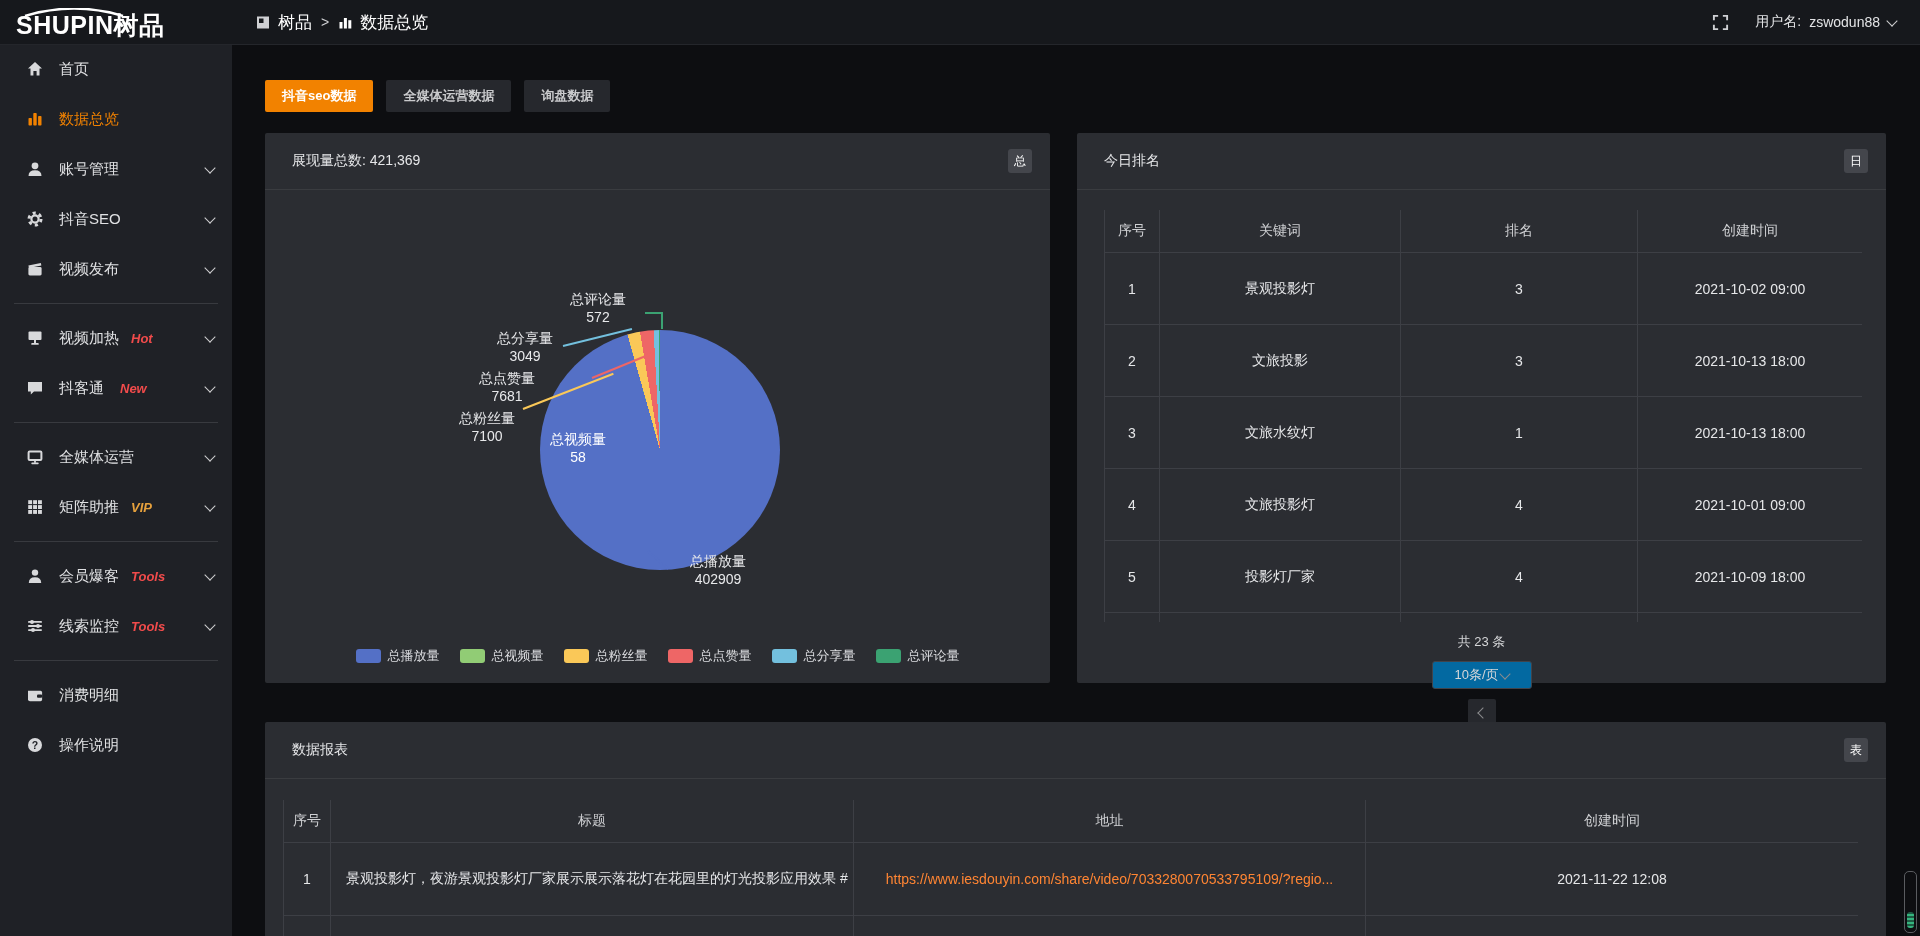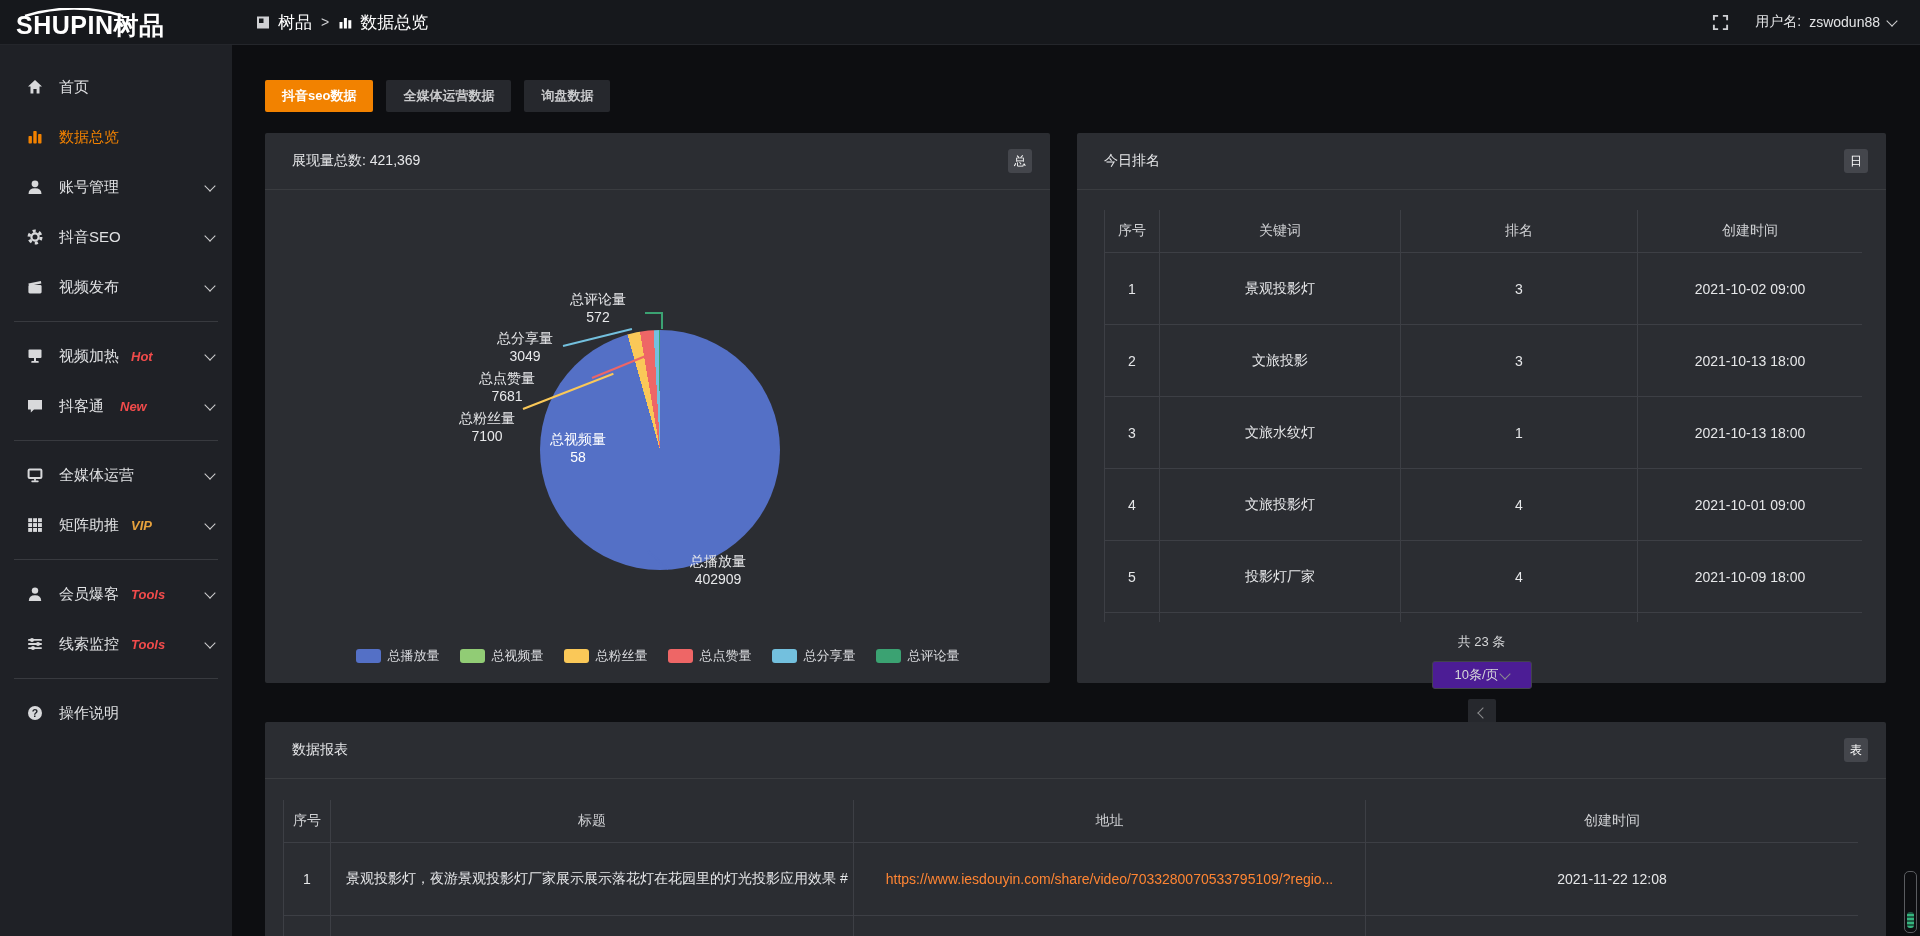--- a/index.html
+++ b/index.html
@@ -11,21 +11,21 @@
   .logo-wrap{width:232px;padding-left:16px;box-sizing:border-box;position:relative;display:flex;flex-direction:column;align-items:flex-start;}
   .logo-arc{margin-left:6px;margin-bottom:-3px;}
   .logo-text{font-size:25px;font-weight:700;color:#fff;letter-spacing:.5px;line-height:22px;white-space:nowrap;}
   .breadcrumb{display:flex;align-items:center;gap:7px;margin-left:24px;font-size:17px;color:#fff;}
   .breadcrumb .sep{color:#cfd0d3;font-size:14px;margin:0 2px;}
   .topbar-right{margin-left:auto;margin-right:24px;display:flex;align-items:center;gap:26px;font-size:14px;color:#e3e4e6;}
   .user-box{display:flex;align-items:center;gap:8px;cursor:pointer;}
   .chev{width:7px;height:7px;border-right:1.6px solid #cfcfd1;border-bottom:1.6px solid #cfcfd1;
     transform:rotate(45deg);display:inline-block;margin-top:-3px;}
   
-  .sidebar{position:absolute;left:0;top:44px;width:232px;bottom:0;background:#1f2126;padding-top:18px;box-sizing:border-box;}
+  .sidebar{position:absolute;left:0;top:44px;width:232px;bottom:0;background:#1f2126;box-sizing:border-box;}
   .side-item{height:50px;display:flex;align-items:center;padding:0 18px 0 26px;font-size:15px;color:#e0e1e3;cursor:pointer;}
   .side-item .icon{width:18px;height:18px;margin-right:15px;display:flex;align-items:center;}
   .side-item.active{color:#f28200;}
   .side-label{white-space:nowrap;}
   .badge{font-style:italic;font-weight:bold;font-size:13px;margin-left:12px;}
   .side-item .chev{margin-left:auto;}
   .side-divider{height:1px;background:#383a3f;margin:9px 14px;}
   
   .main{position:absolute;left:232px;top:44px;right:0;bottom:0;overflow:hidden;}
   .tabs{position:absolute;left:33px;top:36px;display:flex;gap:13px;}
@@ -67,21 +67,21 @@
   table.grid{width:100%;border-collapse:collapse;table-layout:fixed;}
   table.grid th{height:40px;font-weight:normal;color:#cfd0d3;font-size:14px;border:1px solid #3d3f45;border-top:none;}
   table.grid td{height:69px;text-align:center;font-size:14px;color:#e6e7e9;border:1px solid #3d3f45;
     white-space:nowrap;overflow:hidden;}
   #report-table td{height:70px;}
   td.cell-left{text-align:left;padding:0 15px;}
   a.report-link{color:#ff8533;text-decoration:none;}
   
   .pagination{position:absolute;left:0;right:0;top:500px;display:flex;justify-content:center;align-items:center;gap:10px;
     font-size:13px;color:#d5d6d8;flex-direction:column;}
-  .pg-size{width:100px;height:28px;background:#4c1d95;border:1px solid #41434a;border-radius:3px;
+  .pg-size{width:100px;height:28px;background:#0369a1;border:1px solid #41434a;border-radius:3px;
     display:flex;align-items:center;justify-content:center;gap:2px;cursor:pointer;box-sizing:border-box;}
   .pg-size .chev{border-color:#8a8b8e;}
   .pg-btn{width:28px;height:28px;border:none;border-radius:2px;display:flex;align-items:center;justify-content:center;
     font-size:13px;font-weight:bold;cursor:pointer;font-family:inherit;padding:0;}
   .pg-prev{background:#26282d;color:#8a8b8e;}
   .pg-num{background:#f0f2f5;color:#303133;}
   .pg-num.active{background:#ff8400;color:#fff;}
   .pg-next{background:#f0f2f5;}
   .arrow{width:7px;height:7px;border-right:1.8px solid #8a8b8e;border-bottom:1.8px solid #8a8b8e;display:inline-block;}
   .arrow-left{transform:rotate(135deg);margin-left:3px;}
@@ -257,20 +257,29 @@
                 <circle cx="12" cy="9" r="2"></circle>
                 <circle cx="7" cy="13.1" r="2"></circle>
               </g>
             </svg>
           </span>
           <span class="side-label">线索监控</span>
           <span class="badge" style="color: rgb(240, 75, 75);">Tools</span>
           <span class="chev"></span>
         </div>
         <div class="side-divider"></div>
+        <div class="side-item">
+          <span class="icon">
+            <svg width="18" height="18" viewBox="0 0 18 18">
+              <path d="M2 4.8 H14.5 A1.6 1.6 0 0 1 16.1 6.4 V13.6 A1.6 1.6 0 0 1 14.5 15.2 H4 A2 2 0 0 1 2 13.2 Z" fill="#d8d9db"></path>
+              <rect x="11" y="8.4" width="5.1" height="3.4" rx="1" fill="#1f2126"></rect>
+            </svg>
+          </span>
+          <span class="side-label">消费明细</span>
+        </div>
         <div class="side-item">
           <span class="icon">
             <svg width="18" height="18" viewBox="0 0 18 18">
               <circle cx="9" cy="9" r="7" fill="#d8d9db"></circle>
               <text x="9" y="12.7" text-anchor="middle" font-size="10.5" font-weight="bold" fill="#1f2126">?</text>
             </svg>
           </span>
           <span class="side-label">操作说明</span>
         </div>
       </div>

